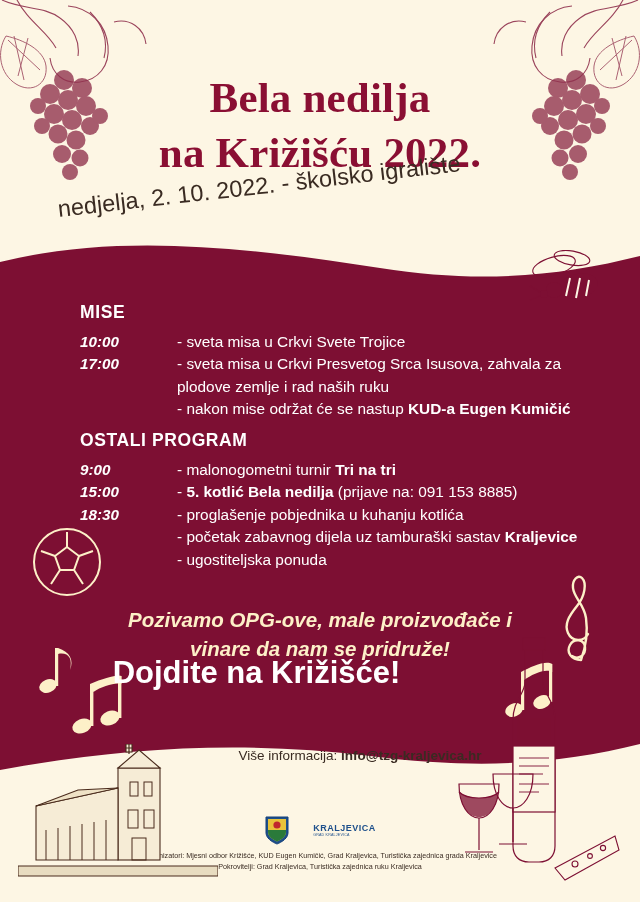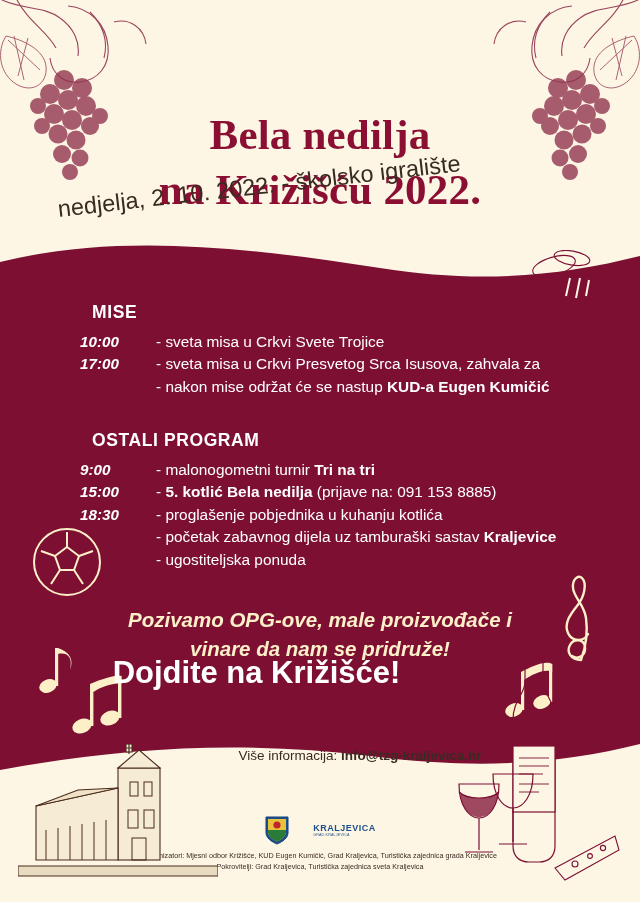--- a/index.html
+++ b/index.html
@@ -25,21 +25,20 @@
   .maroon{
     position:absolute;left:0;top:0;width:640px;height:902px;
     z-index:2;pointer-events:none;
   }
   .content{position:absolute;inset:0;z-index:3;}
 
   
   .title-wrap{
     position:absolute;left:0;top:70px;width:640px;text-align:center;
     z-index:4;
-    margin-top:37px;
   }
   .title-line{
     font-family:"Liberation Serif", serif;
     font-weight:bold;
     color:#8a0f33;
     font-size:43px;
     line-height:1.28;
     letter-spacing:.2px;
   }
   .subtitle{
@@ -49,28 +48,28 @@
     transform-origin:left center;
     font-family:"Liberation Sans", sans-serif;
     font-size:23.5px;
     color:#3a2b22;
     white-space:nowrap;
   }
 
   
   .block{position:absolute;color:#ffffff;}
   .block-head{
-    font-size:17.5px;font-weight:bold;letter-spacing:.6px;margin-bottom:9px;margin-left:12px;
+    font-size:17.5px;font-weight:bold;letter-spacing:.6px;margin-bottom:9px;
   }
   .row{display:flex;align-items:flex-start;margin-bottom:2px;font-size:15.4px;line-height:1.33;gap:20px;}
   .time{
     width:56px;flex:0 0 56px;text-align:left;
     font-style:italic;font-weight:bold;font-size:15.2px;
   }
-  .desc{flex:1;}
+  .desc{flex:1;margin-left:21px;}
   .desc b{font-weight:bold;}
 
   #mise{left:80px;top:302px;width:500px;}
   #ostali{left:80px;top:430px;width:510px;}
 
   
   .callout{
     position:absolute;left:0;top:580px;width:640px;text-align:center;
     color:#fdf0c8;font-style:italic;font-weight:bold;font-size:20.5px;
     line-height:1.42;z-index:4;margin-top:25px;
@@ -215,20 +214,24 @@
       <div class="row">
         <span class="time">10:00</span>
         <span class="desc">- sveta misa u Crkvi Svete Trojice</span>
       </div>
       <div class="row">
         <span class="time">17:00</span>
         <span class="desc">- sveta misa u Crkvi Presvetog Srca Isusova, zahvala za</span>
       </div>
       <div class="row">
         <span class="time"></span>
+        <span class="desc">plodove zemlje i rad naših ruku</span>
+      </div>
+      <div class="row">
+        <span class="time"></span>
         <span class="desc"><span>- nakon mise održat će se nastup </span><b>KUD-a Eugen Kumičić</b></span>
       </div>
     </div>
 
     <div class="block" id="ostali">
       <div class="block-head">OSTALI PROGRAM</div>
       <div class="row">
         <span class="time">9:00</span>
         <span class="desc"><span>- malonogometni turnir </span><b>Tri na tri</b></span>
       </div>
@@ -304,21 +307,21 @@
         <circle cx="13" cy="10" r="3.6" fill="#c0272d"></circle>
       </svg>
       <div>
         <div class="logo-text">KRALJEVICA</div>
         <div class="logo-sub">GRAD KRALJEVICA</div>
       </div>
     </div>
 
     <div class="credits">
       <div>Organizatori: Mjesni odbor Križišće, KUD Eugen Kumičić, Grad Kraljevica, Turistička zajednica grada Kraljevice</div>
-      <div>Pokrovitelji: Grad Kraljevica, Turistička zajednica sveta Kraljevica</div>
+      <div>Pokrovitelji: Grad Kraljevica, Turistička zajednica ruku Kraljevica</div>
     </div>
 
     <svg class="deco" id="church" width="200" height="140" viewBox="0 0 200 140">
       <g stroke="#4a2b1c" stroke-width="1.1" fill="#f6ecd6">
         <rect x="100" y="24" width="42" height="92"></rect>
         <path d="M100 24 L121 6 L142 24 Z"></path>
         <rect x="108" y="0" width="6" height="8"></rect>
         <path d="M18 116 L18 62 L100 44 L100 116 Z"></path>
         <path d="M18 62 L60 46 L100 44" fill="#efe2c6"></path>
         <path d="M0 122 L200 122 L200 132 L0 132 Z" fill="#e8dcc0"></path>

